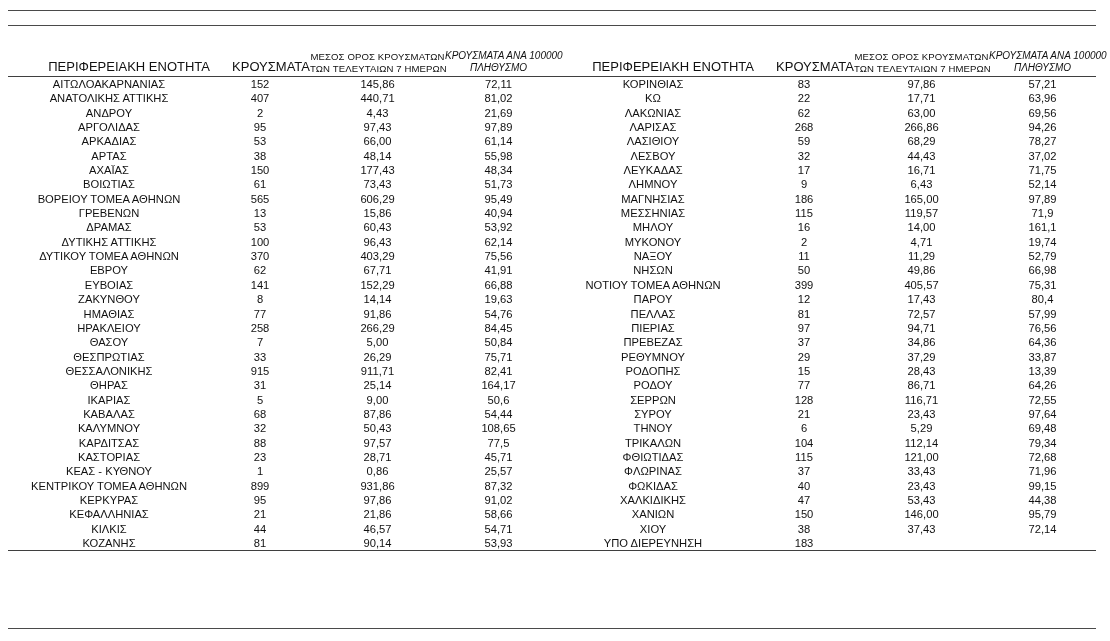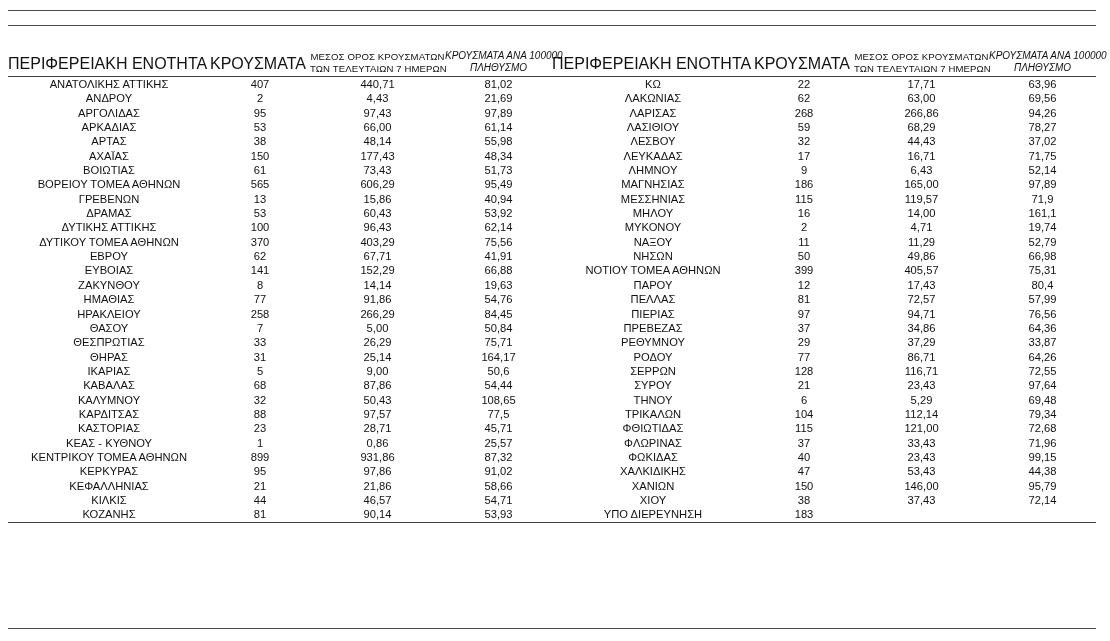--- a/index.html
+++ b/index.html
@@ -61,22 +61,22 @@
   thead th {
     font-weight: normal;
     vertical-align: bottom;
     padding: 0 0 2px 0;
     border-bottom: 1.5px solid #3f3f3f;
     line-height: 1.18;
     height: 34px;
   }
 
   th.h-name, th.h-cases {
-    font-size: 16px;
-    text-align: left;
+    font-size: 13px;
+    text-align: right;
   }
   th.h-avg {
     font-size: 9.6px;
     text-align: center;
     letter-spacing: 0.1px;
   }
   th.h-per100 {
     font-size: 10px;
     text-align: center;
     font-style: italic;
@@ -159,20 +159,30 @@
             <span class="hline">ΤΩΝ ΤΕΛΕΥΤΑΙΩΝ 7 ΗΜΕΡΩΝ</span>
           </th>
           <th class="h-per100">
             <span class="hline">ΚΡΟΥΣΜΑΤΑ ΑΝΑ 100000</span>
             <span class="hline">ΠΛΗΘΥΣΜΟ</span>
           </th>
         </tr>
       </thead>
       <tbody id="table-body">
           <tr>
+            <td class="name">ΑΙΤΩΛΟΑΚΑΡΝΑΝΙΑΣ</td>
+            <td class="cases">152</td>
+            <td class="avg">145,86</td>
+            <td class="per100">72,11</td>
+            <td class="name">ΚΟΡΙΝΘΙΑΣ</td>
+            <td class="cases">83</td>
+            <td class="avg">97,86</td>
+            <td class="per100">57,21</td>
+          </tr>
+          <tr>
             <td class="name">ΑΝΑΤΟΛΙΚΗΣ ΑΤΤΙΚΗΣ</td>
             <td class="cases">407</td>
             <td class="avg">440,71</td>
             <td class="per100">81,02</td>
             <td class="name">ΚΩ</td>
             <td class="cases">22</td>
             <td class="avg">17,71</td>
             <td class="per100">63,96</td>
           </tr>
           <tr>
@@ -347,20 +357,30 @@
           </tr>
           <tr>
             <td class="name">ΘΕΣΠΡΩΤΙΑΣ</td>
             <td class="cases">33</td>
             <td class="avg">26,29</td>
             <td class="per100">75,71</td>
             <td class="name">ΡΕΘΥΜΝΟΥ</td>
             <td class="cases">29</td>
             <td class="avg">37,29</td>
             <td class="per100">33,87</td>
+          </tr>
+          <tr>
+            <td class="name">ΘΕΣΣΑΛΟΝΙΚΗΣ</td>
+            <td class="cases">915</td>
+            <td class="avg">911,71</td>
+            <td class="per100">82,41</td>
+            <td class="name">ΡΟΔΟΠΗΣ</td>
+            <td class="cases">15</td>
+            <td class="avg">28,43</td>
+            <td class="per100">13,39</td>
           </tr>
           <tr>
             <td class="name">ΘΗΡΑΣ</td>
             <td class="cases">31</td>
             <td class="avg">25,14</td>
             <td class="per100">164,17</td>
             <td class="name">ΡΟΔΟΥ</td>
             <td class="cases">77</td>
             <td class="avg">86,71</td>
             <td class="per100">64,26</td>

